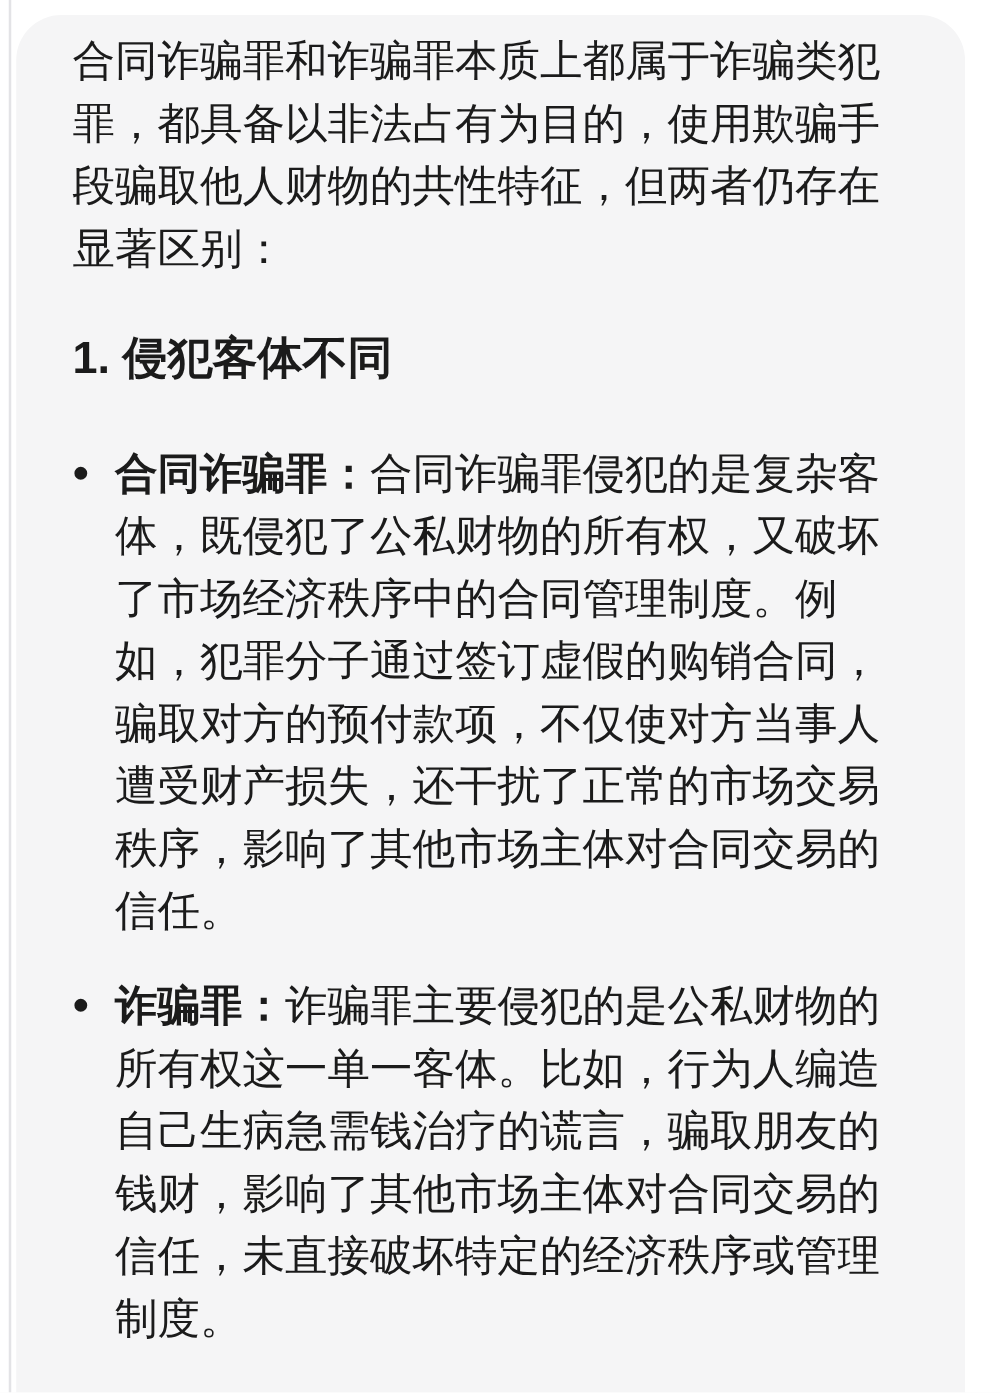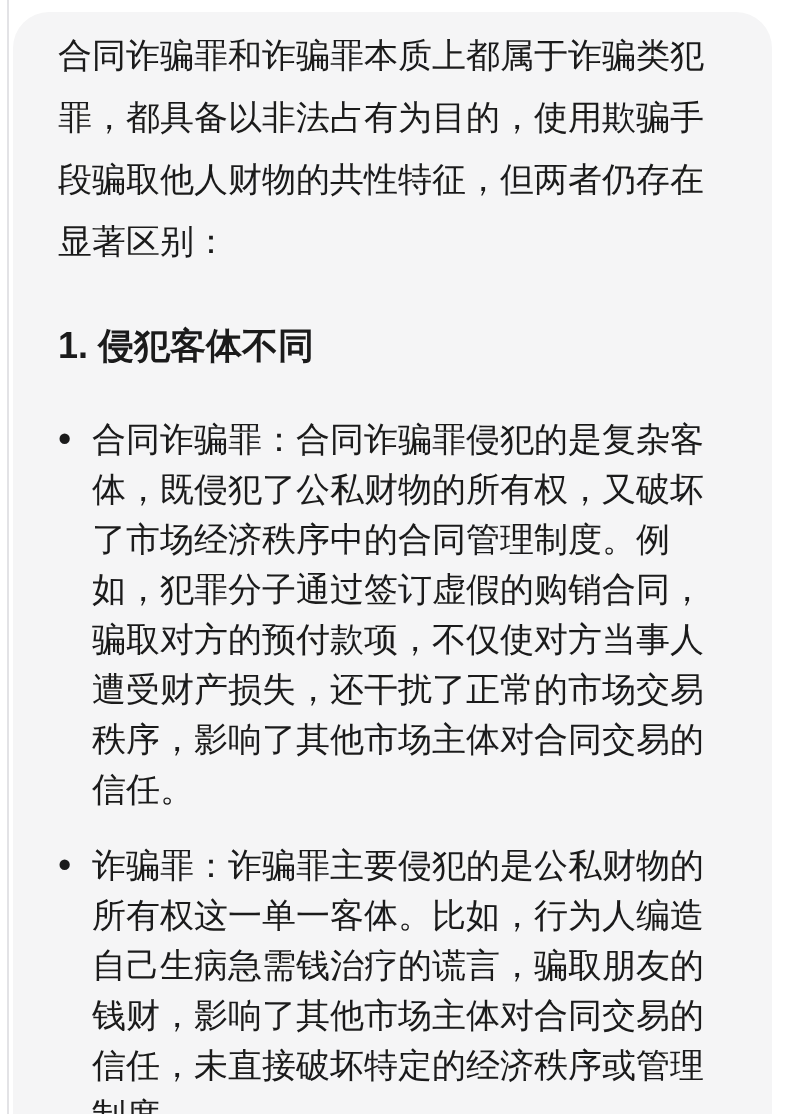--- a/index.html
+++ b/index.html
@@ -30,25 +30,25 @@
     width: 759px;
     height: 1102px;
     background: #f5f5f6;
     border-radius: 36px 36px 0 0;
     box-sizing: border-box;
     padding: 12px 55px 0 45px;
   }
   .intro {
     margin: 0;
     font-size: 34px;
-    line-height: 62px;
+    line-height: 50px;
     text-align: left;
   }
   .heading {
-    margin: 52px 0 0 0;
+    margin: 40px 0 0 0;
     font-size: 36px;
     line-height: 44px;
     font-weight: 700;
   }
   .bullets {
     list-style: none;
     margin: 46px 0 0 0;
     padding: 0;
   }
   .bullet {
@@ -62,21 +62,21 @@
     width: 34px;
     font-size: 38px;
     line-height: 50px;
     color: #1b1b1b;
   }
   .bullet-body {
     flex: 1;
     font-size: 34px;
     line-height: 50px;
   }
-  .term { font-weight: 400; }
+  .term { font-weight: 700; }
 </style>
 </head>
 <body>
 
 <div class="left-line"></div>
 
 <div class="card">
 
   <p class="intro">合同诈骗罪和诈骗罪本质上都属于诈骗类犯罪，都具备以非法占有为目的，使用欺骗手段骗取他人财物的共性特征，但两者仍存在显著区别：</p>
 

